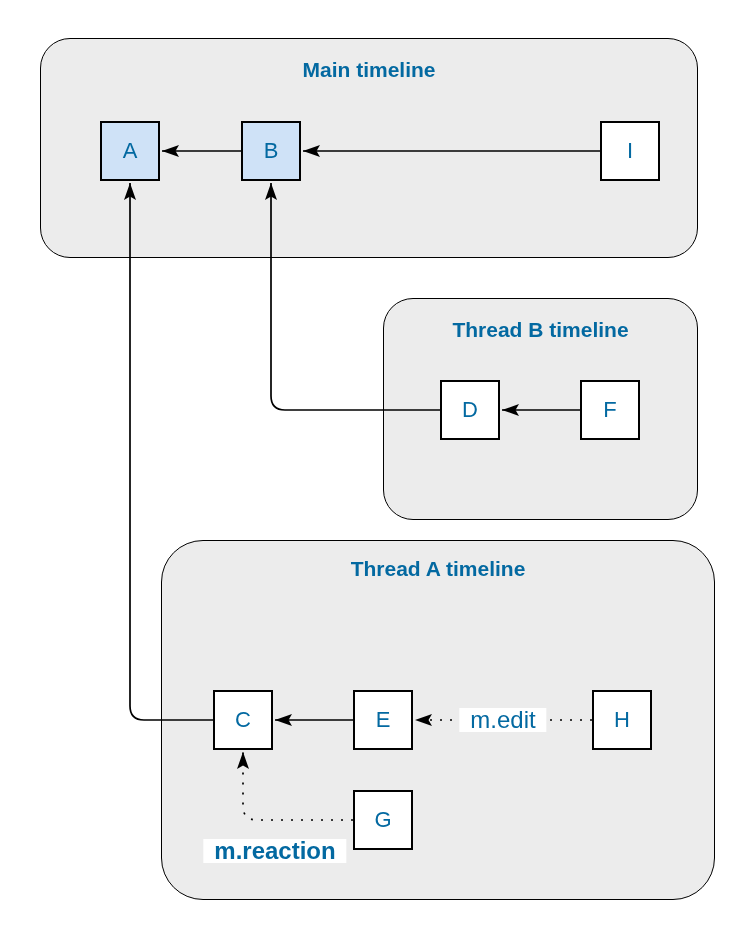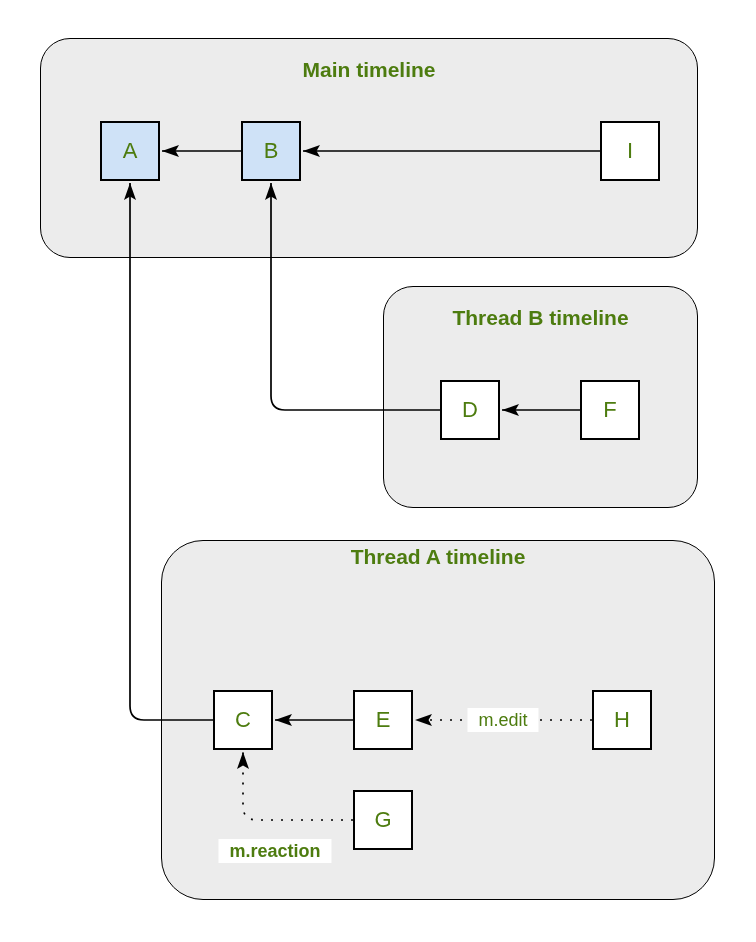--- a/index.html
+++ b/index.html
@@ -2,43 +2,43 @@
 <html style="--container-fill: #ececec; --node-highlight: #cfe2f7; --stroke: #000000;"><head>
 <meta charset="utf-8">
 <style>
   html, body { margin: 0; padding: 0; background: #ffffff; }
   .canvas {
     position: relative;
     width: 756px;
     height: 942px;
     background: #ffffff;
     font-family: "Liberation Sans", sans-serif;
-    color: #4d7c0f;
+    color: #0369a1;
     overflow: hidden;
   }
   .container {
     position: absolute;
     background: var(--container-fill, #ececec);
     border: 1.6px solid var(--stroke, #000);
     box-sizing: border-box;
     z-index: 1;
   }
   .container-title {
     font-weight: bold;
     font-size: 21px;
     line-height: 24px;
     text-align: center;
     width: 100%;
   }
   #container-main    { left: 40px;  top: 38px;  width: 658px; height: 220px; border-radius: 30px; }
   #container-main    .container-title { padding-top: 19px; }
-  #container-threadb { left: 383px; top: 286px; width: 315px; height: 222px; border-radius: 30px; }
+  #container-threadb { left: 383px; top: 298px; width: 315px; height: 222px; border-radius: 30px; }
   #container-threadb .container-title { padding-top: 19px; }
   #container-threada { left: 161px; top: 540px; width: 554px; height: 360px; border-radius: 42px; }
-  #container-threada .container-title { padding-top: 4px; }
+  #container-threada .container-title { padding-top: 16px; }
 
   svg.edges {
     position: absolute;
     left: 0; top: 0;
     width: 756px; height: 942px;
     z-index: 2;
   }
   .edge {
     fill: none;
     stroke: var(--stroke, #000);
@@ -67,21 +67,21 @@
   #node-f { left: 580px; top: 380px; }
   #node-c { left: 213px; top: 690px; }
   #node-e { left: 353px; top: 690px; }
   #node-h { left: 592px; top: 690px; }
   #node-g { left: 353px; top: 790px; }
 
   .edge-label {
     position: absolute;
     transform: translate(-50%, -50%);
     background: #ffffff;
-    font-size: 18px;
+    font-size: 24px;
     line-height: 24px;
     padding: 0 11px;
     white-space: nowrap;
     z-index: 4;
   }
   #label-medit     { left: 503px; top: 720px; }
   #label-mreaction { left: 275px; top: 851px; font-weight: bold; }
 </style>
 </head>
 <body>

